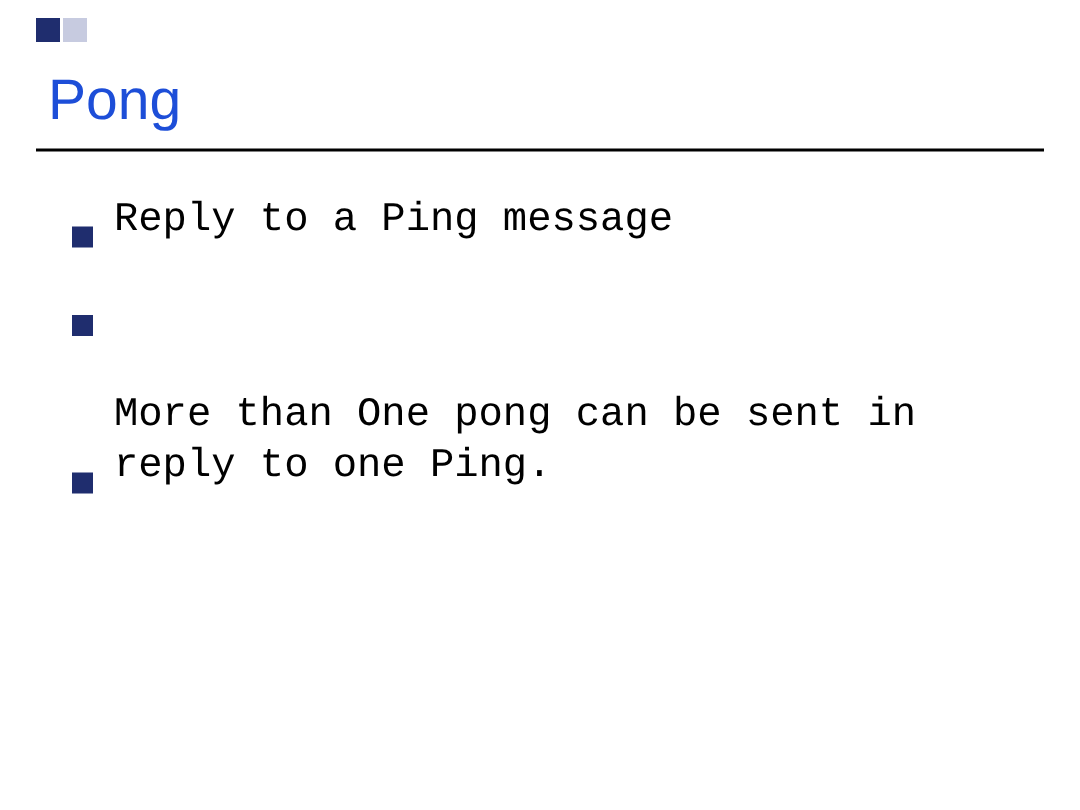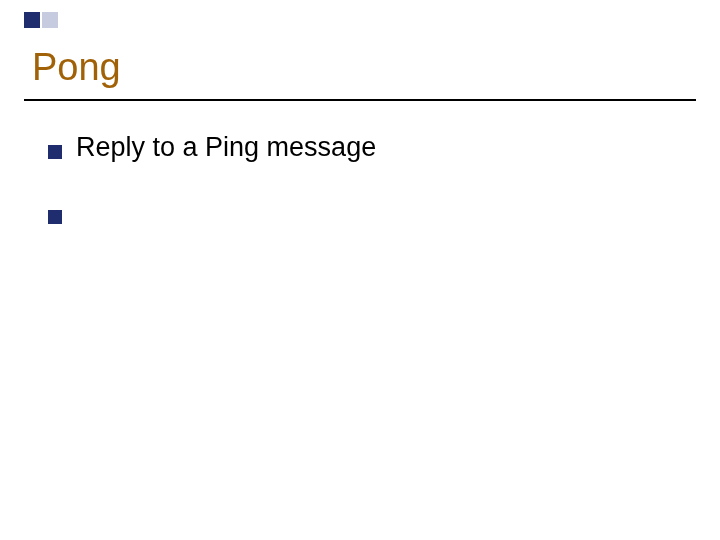--- a/index.html
+++ b/index.html
@@ -39,33 +39,34 @@
     top: 99px;
     width: 672px;
     height: 0;
     border-top: 2px solid #000000;
   }
   .title {
     position: absolute;
     left: 32px;
     top: 46px;
     font-size: 38px;
-    color: #a16207;
+    color: #1d4ed8;
     font-weight: 400;
   }
   .content {
     position: absolute;
     left: 48px;
     top: 130px;
     width: 628px;
   }
   .item {
     display: flex;
-    align-items: center;
+    align-items: flex-end;
     margin-bottom: 36px;
+    font-family: Liberation Mono, monospace;
   }
   .bullet-sq {
     flex: 0 0 auto;
     width: 14px;
     height: 14px;
     background: #1f2d6e;
     margin-top: 9px;
     margin-right: 14px;
   }
   .text {
@@ -92,15 +93,19 @@
 
     <div class="item">
       <div class="bullet-sq"></div>
       <div class="text">Reply to a Ping message</div>
     </div>
 
     <div class="item">
       <div class="bullet-sq"></div>
     </div>
 
+    <div class="item">
+      <div class="bullet-sq"></div>
+      <div class="text">More than One pong can be sent in reply to one Ping.</div>
+    </div>
 
   </div>
 </div>
 
 </body></html>

